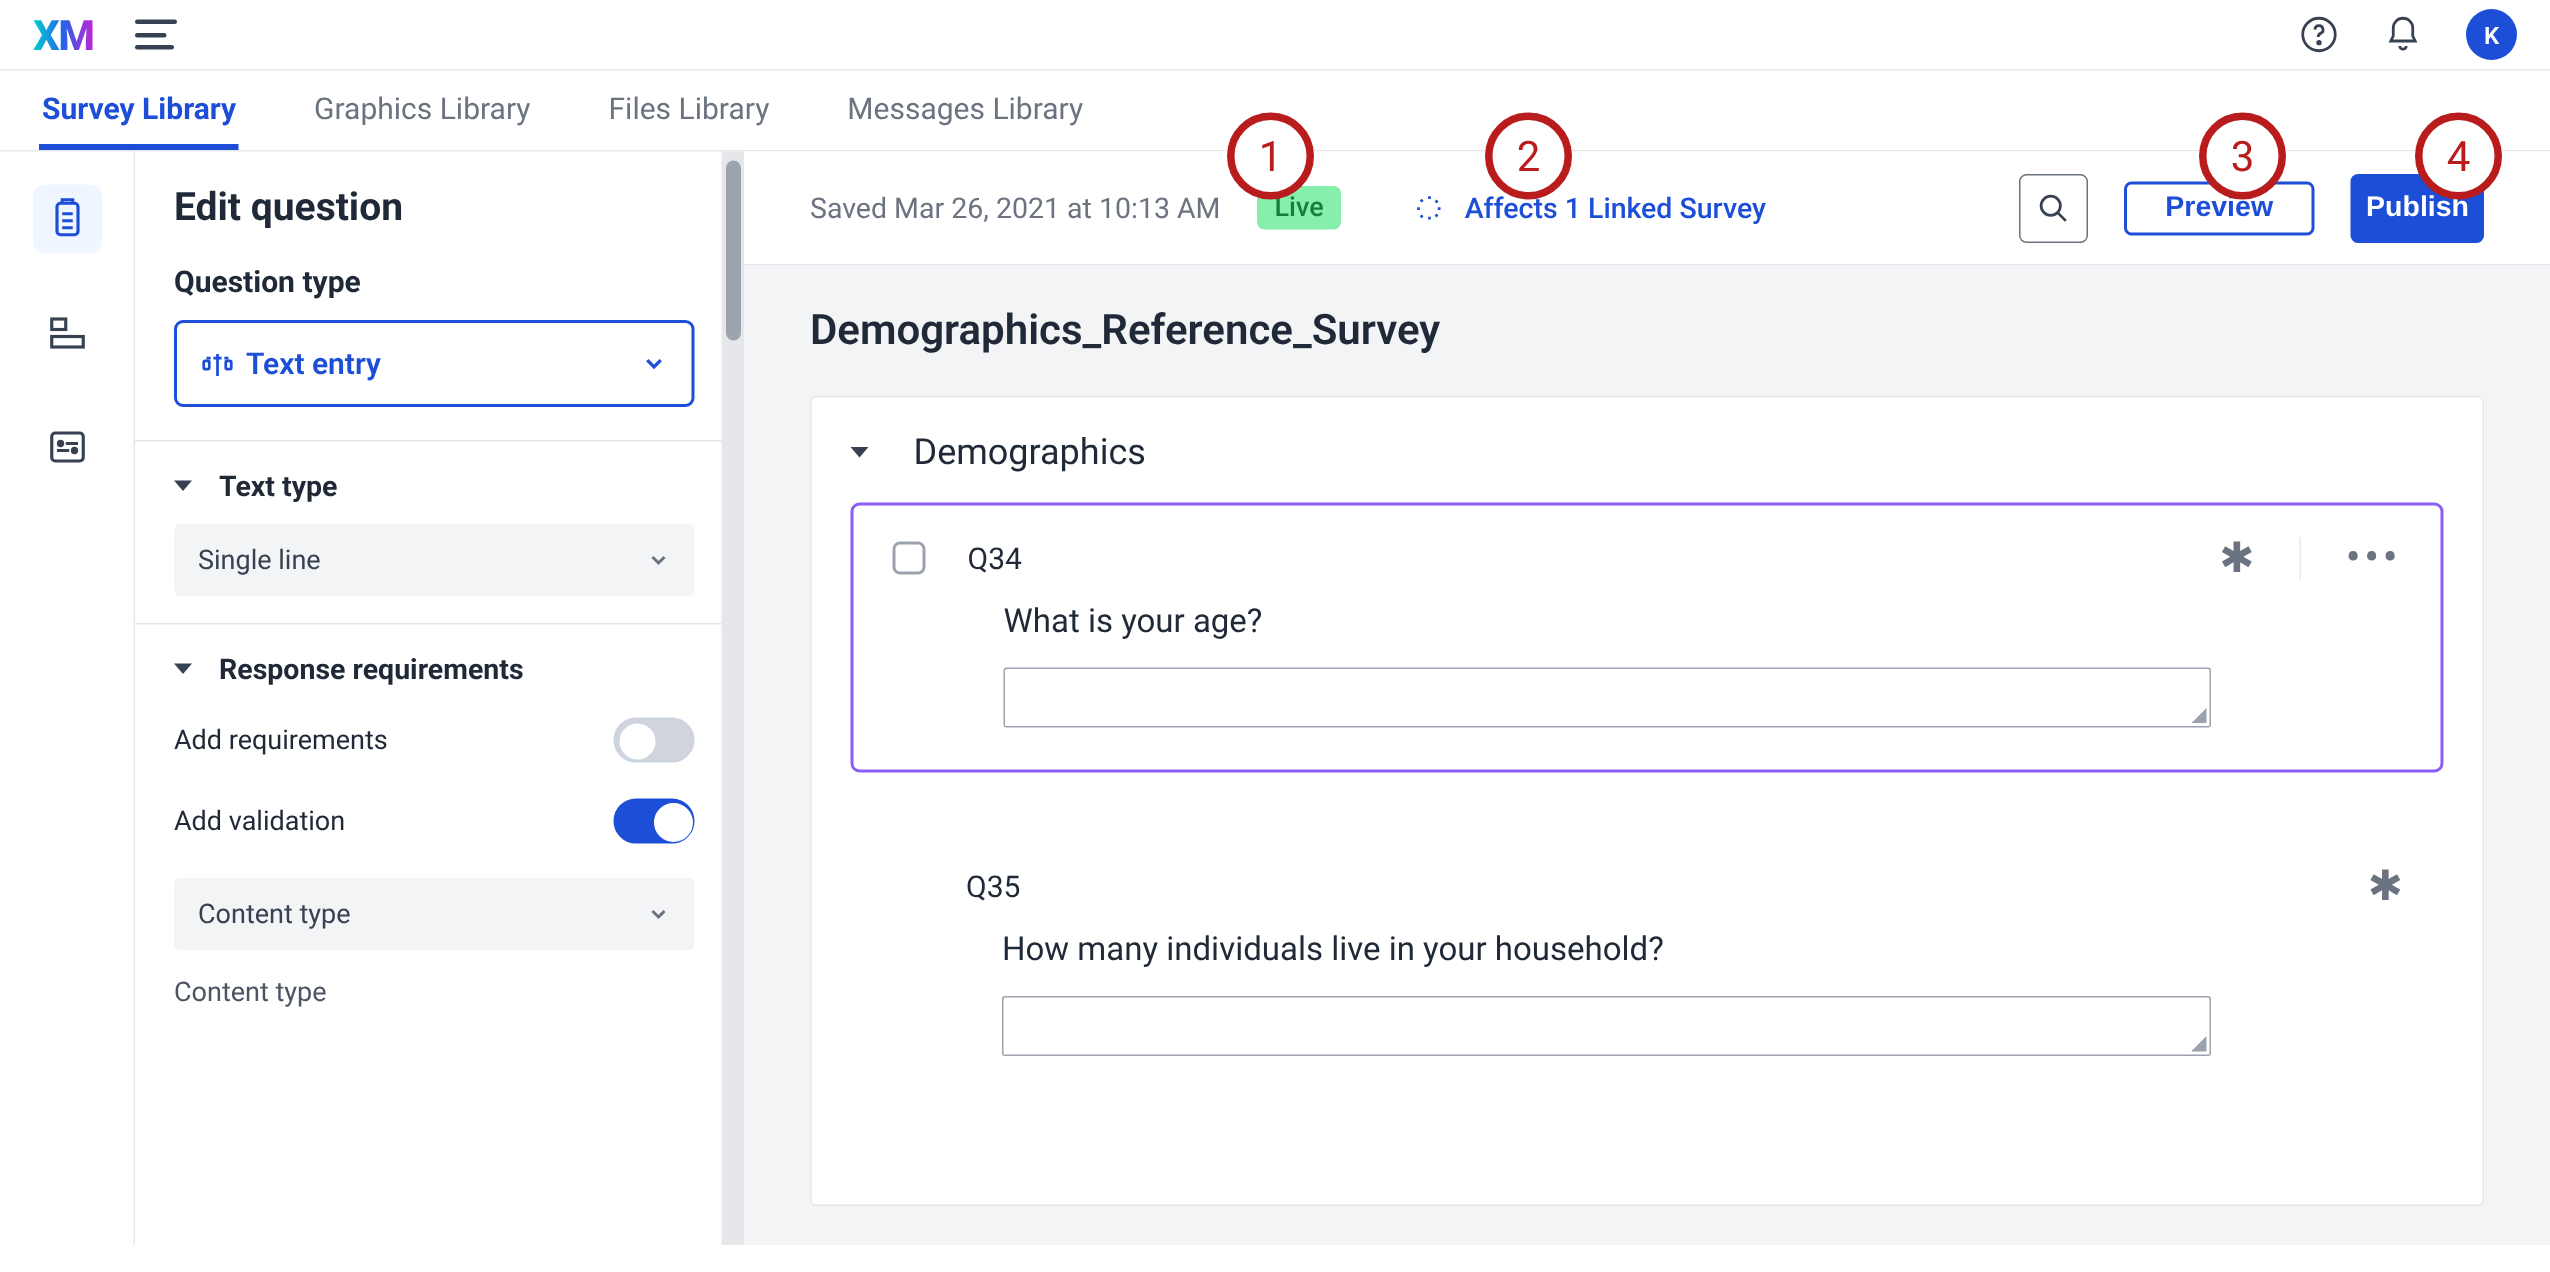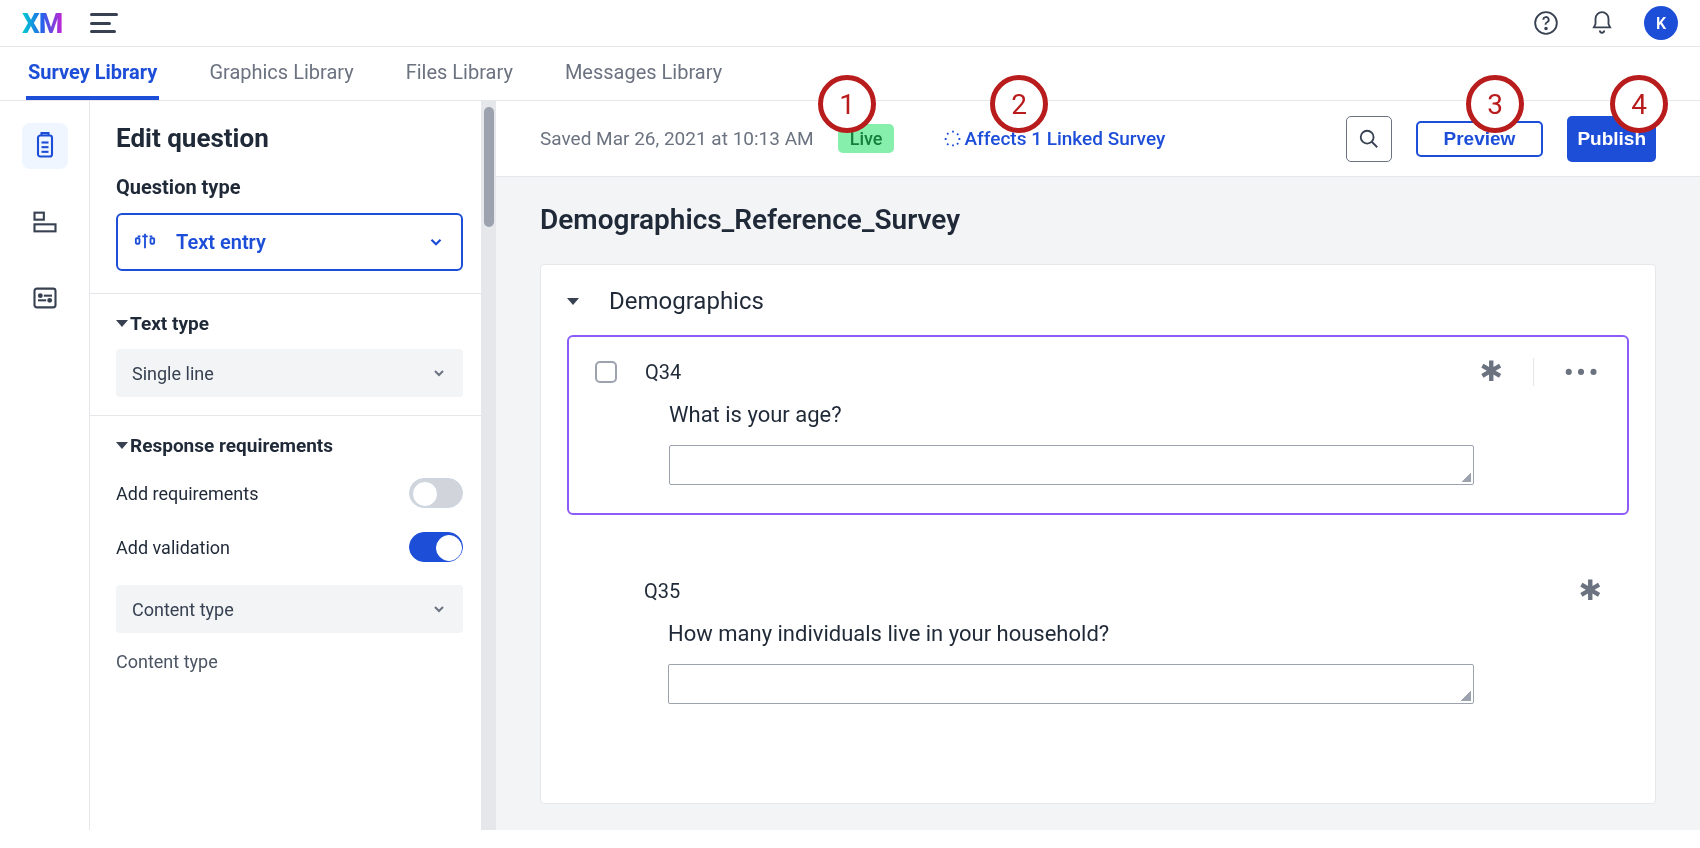--- a/index.html
+++ b/index.html
@@ -83,23 +83,23 @@
     }
     .sidepanel h2 { font-size: 26px; font-weight: 700; margin-bottom: 22px; color:#1f2937; }
     .section-title { font-size: 20px; font-weight: 700; margin-bottom: 14px; color:#1f2937; }
     .qtype-select {
       border: 2px solid #1d4ed8; border-radius: 6px;
       height: 58px; display: flex; align-items: center;
       padding: 0 16px; color: #1d4ed8; font-size: 20px; font-weight: 600;
       gap: 14px; cursor: pointer; justify-content: space-between;
       margin-bottom: 22px;
     }
-    .qtype-left { display: flex; align-items: flex-start; gap: 20px; }
+    .qtype-left { display: flex; align-items: flex-end; gap: 8px; }
     .divider { height: 1px; background: #e5e7eb; margin: 0 -26px 18px -26px; }
-    .collapse-header { display: flex; align-items: center; gap: 2px; font-size: 19px; font-weight: 700; color:#1f2937; margin-bottom: 14px; cursor: pointer; }
+    .collapse-header { display: flex; align-items: center; gap: 18px; font-size: 19px; font-weight: 700; color:#1f2937; margin-bottom: 14px; cursor: pointer; }
     .caret-down { width: 0; height: 0; border-left: 6px solid transparent; border-right: 6px solid transparent; border-top: 7px solid #374151; }
     .dropdown-grey {
       background: #f3f4f6; border-radius: 4px;
       height: 48px; display: flex; align-items: center; justify-content: space-between;
       padding: 0 16px; font-size: 18px; color: #374151; cursor: pointer;
       margin-bottom: 18px;
     }
     .row-item { display: flex; align-items: center; justify-content: space-between; height: 44px; font-size: 18px; color:#1f2937; }
     .toggle { width: 54px; height: 30px; border-radius: 999px; background: #d1d5db; position: relative; cursor: pointer; border: 1px solid #cbd5e1; }
     .toggle::after { content: ""; position: absolute; top: 2px; left: 2px; width: 24px; height: 24px; border-radius: 50%; background: #fff; transition: left .15s; border:1px solid #cbd5e1; }
@@ -116,21 +116,21 @@
       display: flex; align-items: center;
       padding: 0 44px 0 44px; gap: 24px;
       border-bottom: 1px solid #e5e7eb;
       position: relative;
     }
     .saved-text { font-size: 19px; color: #6b7280; }
     .badge-live {
       background: #86efac; color: #15803d;
       padding: 4px 12px; border-radius: 5px; font-size: 18px; font-weight: 500;
     }
-    .linked { display: flex; align-items: center; color: #1d4ed8; font-size: 19px; cursor: pointer; font-weight: 500; }
+    .linked { display: flex; align-items: center; gap: 12px; color: #1d4ed8; font-size: 19px; cursor: pointer; font-weight: 500; }
     .toolbar-spacer { flex: 1; }
     .search-btn { width: 46px; height: 46px; border: 1px solid #6b7280; border-radius: 5px; display: flex; align-items: center; justify-content: center; cursor: pointer; color:#374151; }
     .preview-btn { height: 36px; padding: 0 26px; border: 2px solid #1d4ed8; color: #1d4ed8; border-radius: 5px; background:#fff; font-size: 19px; font-weight: 600; display: flex; align-items: center; cursor: pointer; }
     .publish-btn { height: 46px; padding: 0 10px; background: #1d4ed8; color: #fff; border-radius: 5px; font-size: 19px; font-weight: 600; display: flex; align-items: center; cursor: pointer; border: none; }
     .canvas-body { padding: 26px 44px; }
     .survey-title { font-size: 28px; font-weight: 600; color: #1f2937; margin-bottom: 28px; }
     .block-card {
       background: #fff; border: 1px solid #e5e7eb; border-radius: 4px;
       padding: 22px 26px 30px 26px;
     }

